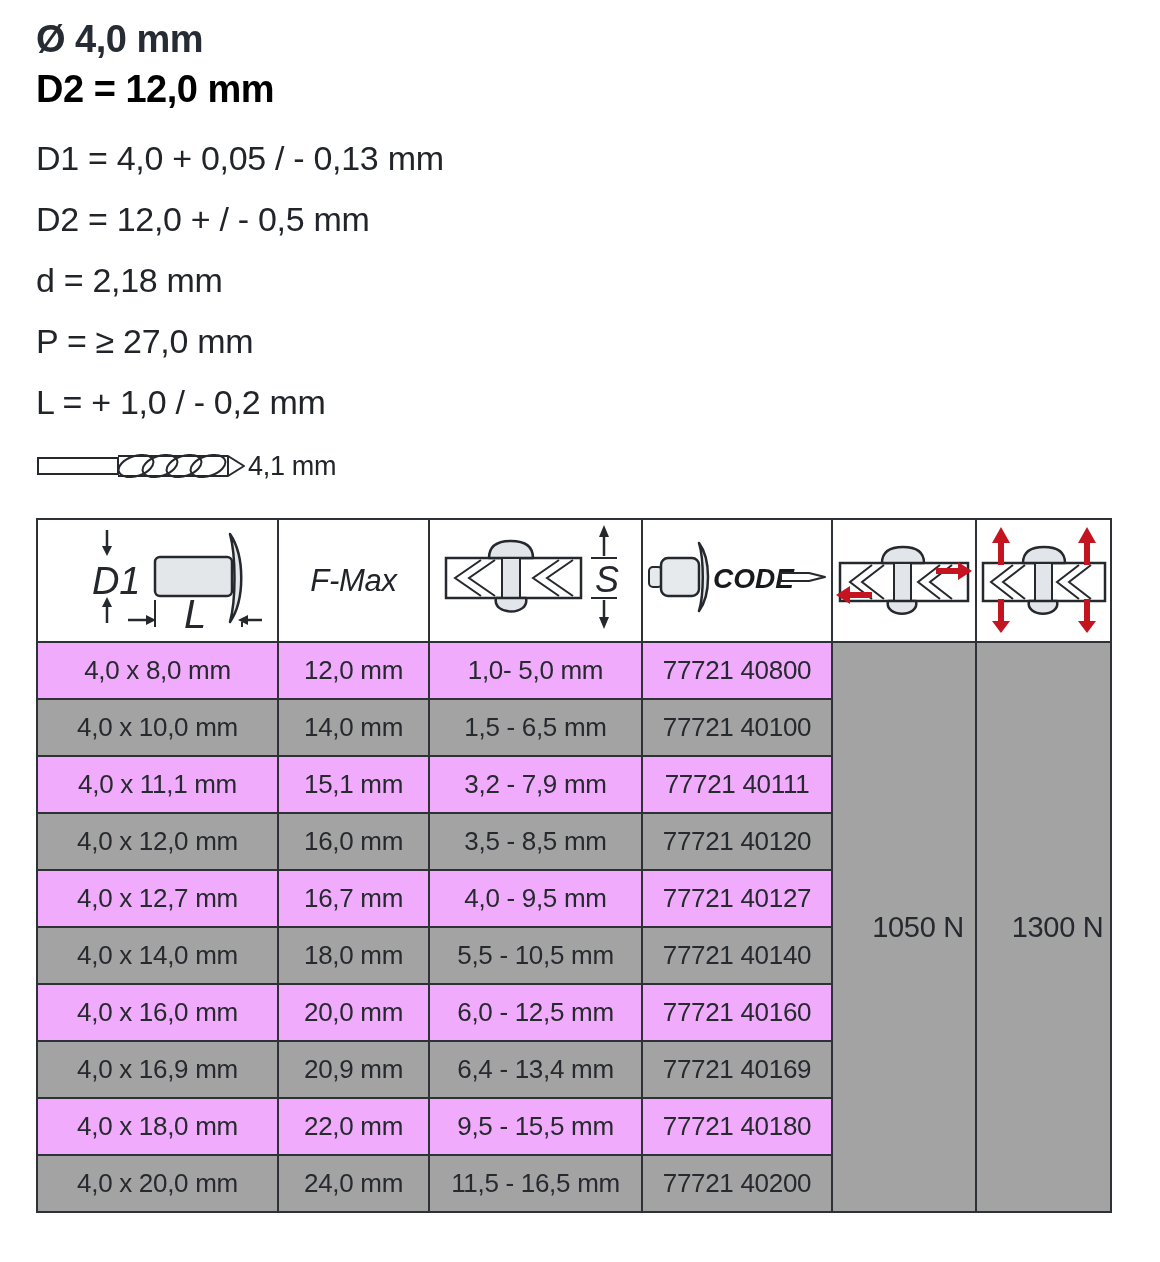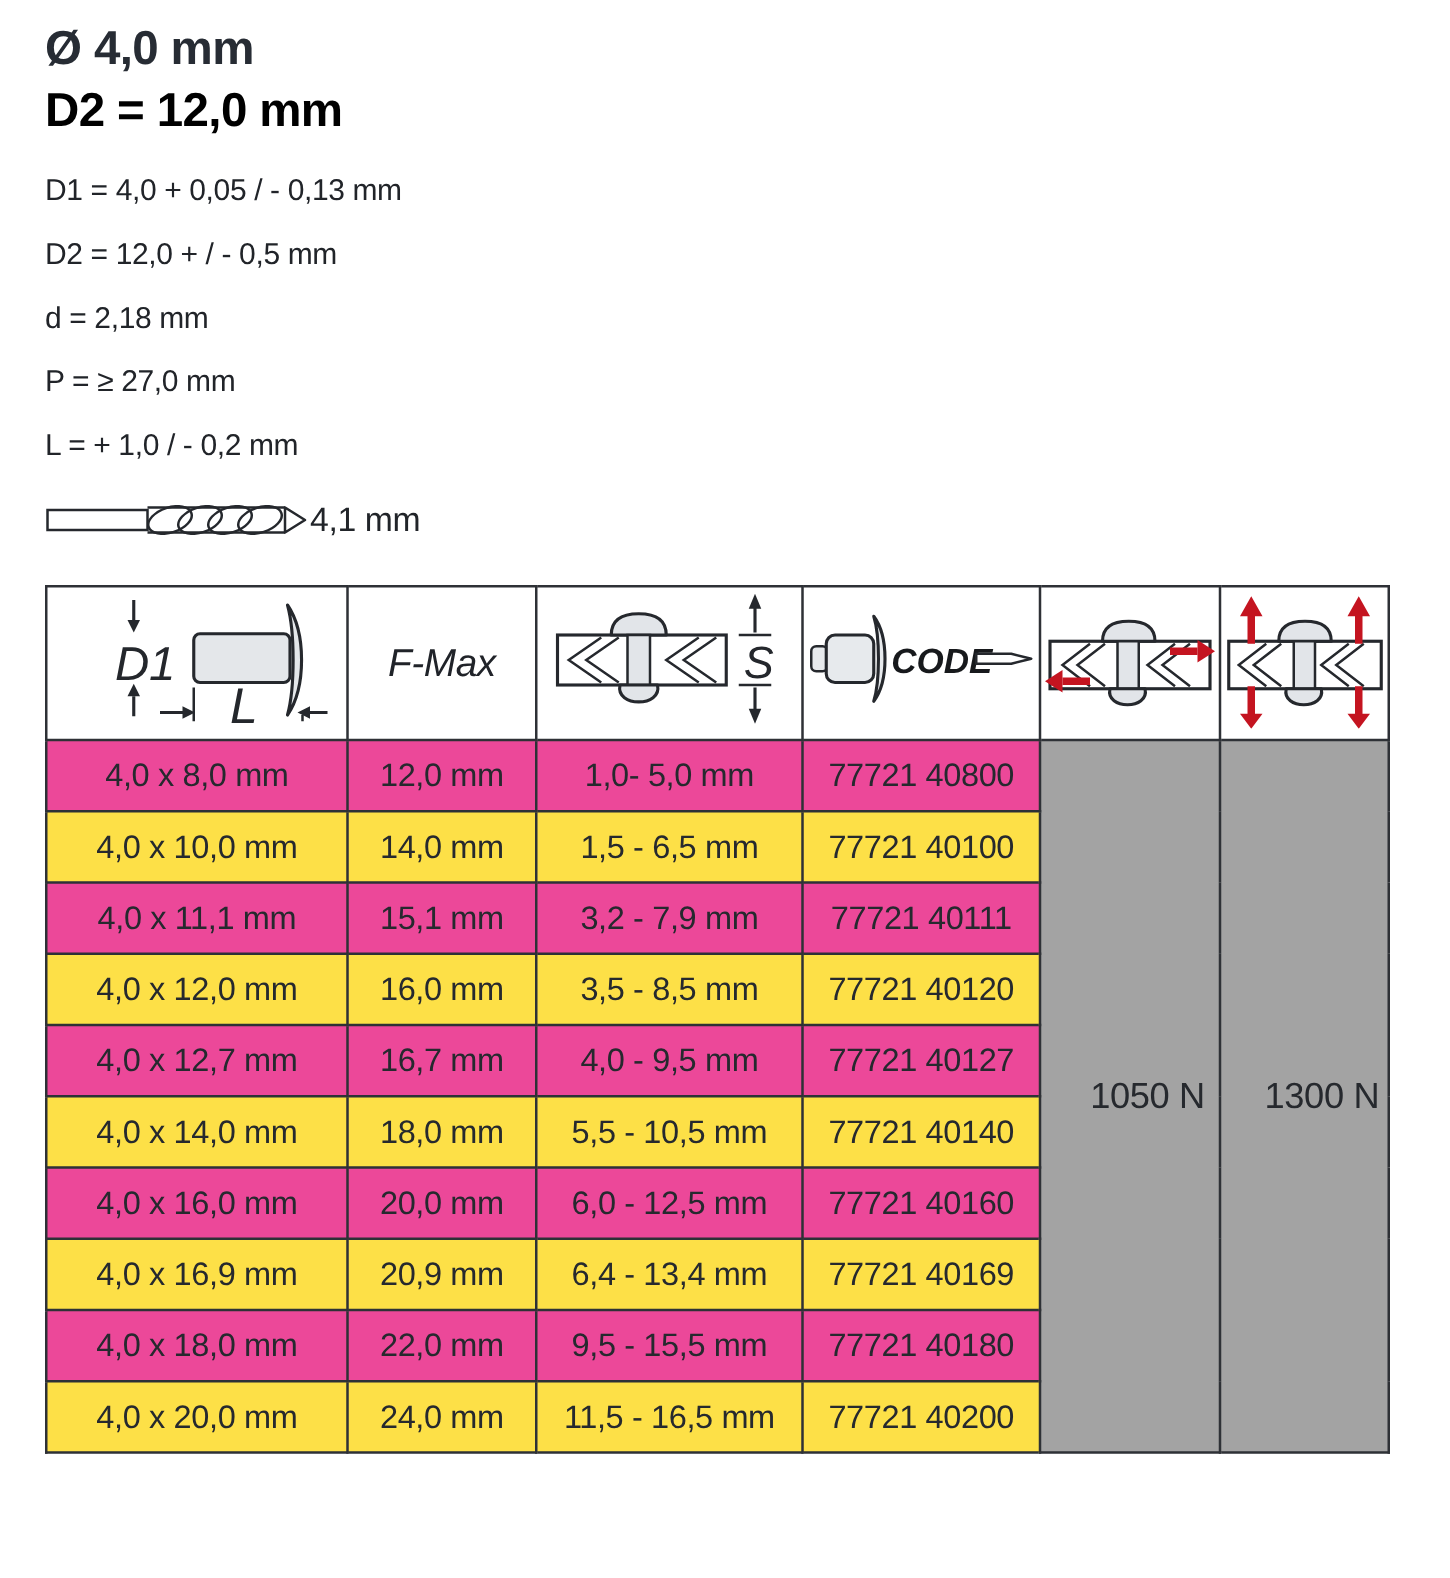--- a/index.html
+++ b/index.html
@@ -16,41 +16,41 @@
   .title{
     font-size:38px;font-weight:700;color:#272c34;
     letter-spacing:-0.5px;line-height:1.15;margin:0;
   }
   .subtitle{
     font-size:38px;font-weight:700;color:#000000;
     letter-spacing:-0.5px;line-height:1.15;margin:6px 0 0 0;
   }
   .specs{margin-top:30px;}
   .spec-line{
-    font-size:24px;color:#212429;line-height:1;
+    font-size:34px;color:#212429;line-height:1;
     margin:0 0 27px 0;letter-spacing:-0.3px;
   }
   .drill-row{
     display:flex;align-items:center;margin-top:6px;height:40px;
   }
   .drill-label{font-size:27px;color:#212429;letter-spacing:-0.3px;}
   table.riv{
     border-collapse:collapse;table-layout:fixed;
     margin-top:32px;width:1074px;
   }
   table.riv td{
     border:2px solid #2e3136;
     text-align:center;vertical-align:middle;
     font-size:26px;color:#26292e;
     padding:0;letter-spacing:-0.3px;
-    background:#fde047;
+    background:#a3a3a3;
   }
   table.riv td.hdr{height:121px;background:#ffffff;font-style:italic;}
   table.riv td.body{height:55px;}
-  table.riv tr.blue td.body{background:#ec4899;}
+  table.riv tr.blue td.body{background:#f0abfc;}
   table.riv td.merged{background:#a3a3a3;font-size:29px;padding-left:28px;}
   .fmax{font-size:31px;color:#202329;}
   svg text{font-family:"Liberation Sans", sans-serif;}
   .c1{width:241px}.c2{width:151px}.c3{width:213px}.c4{width:190px}.c5{width:144px}.c6{width:135px}
 </style>
 </head>
 <body>
 
 <div class="page">
 

